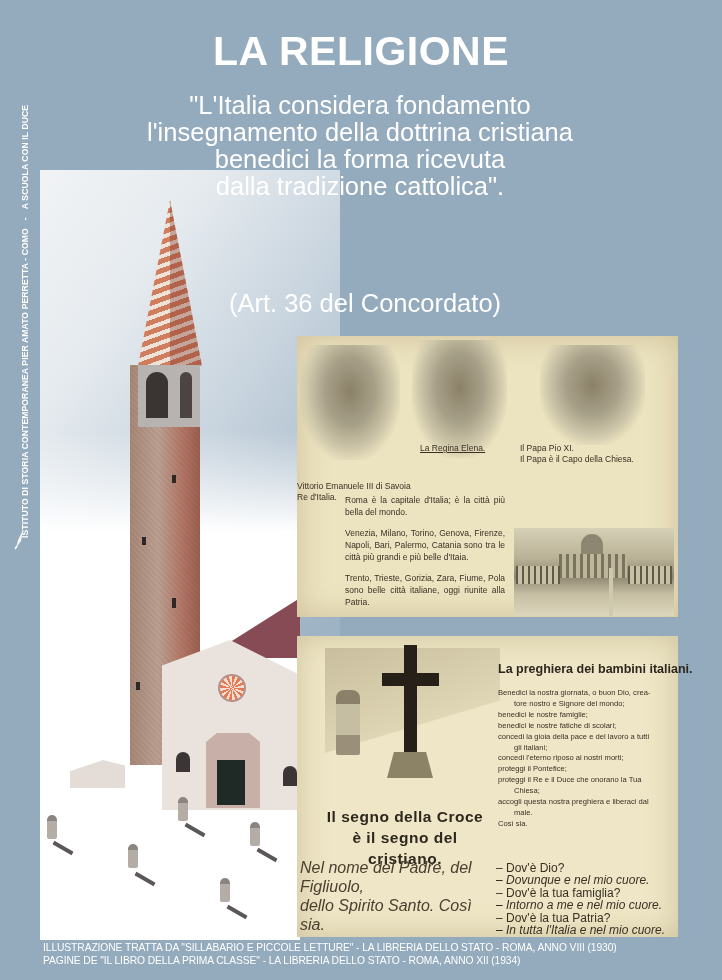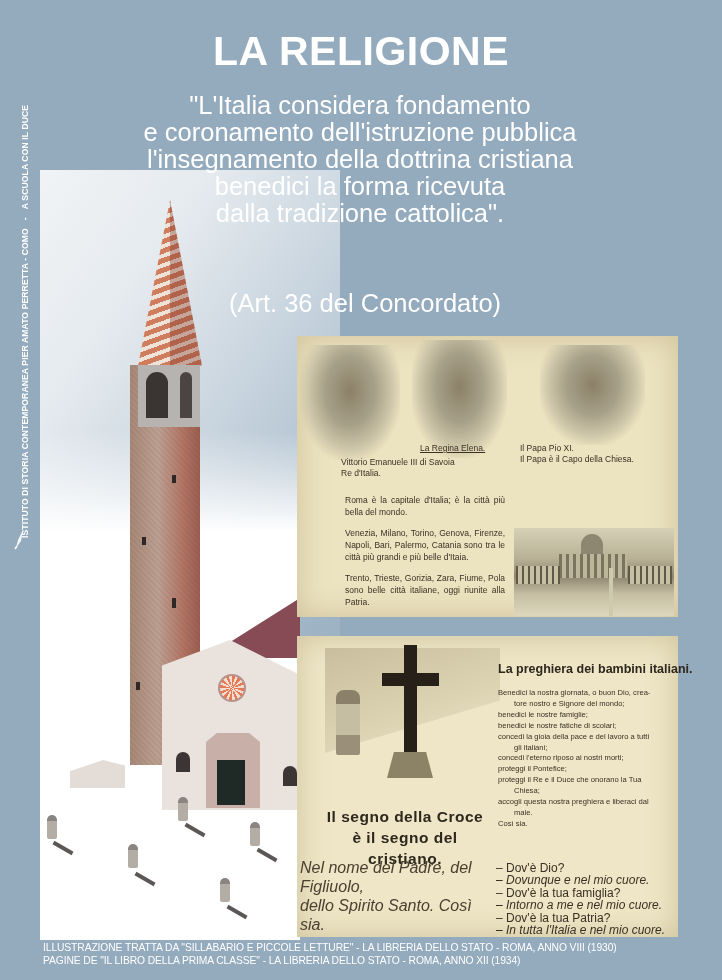--- a/index.html
+++ b/index.html
@@ -128,32 +128,31 @@
     <div class="shadow" style="left:134px;top:877px;"></div>
     <div class="figure" style="left:250px;top:822px;"></div>
     <div class="shadow" style="left:256px;top:853px;"></div>
     <div class="figure" style="left:220px;top:878px;"></div>
     <div class="shadow" style="left:226px;top:910px;"></div>
   </div>
 
   <div class="title">LA RELIGIONE</div>
   <div class="quote">
     <div>"L'Italia considera fondamento</div>
-    <div>e coronamento dell'istruzione pubblica</div>
     <div>l'insegnamento della dottrina cristiana</div>
     <div>benedici la forma ricevuta</div>
     <div>dalla tradizione cattolica".</div>
   </div>
   <div class="source">(Art. 36 del Concordato)</div>
 
   <div class="page page1"></div>
   <div class="portrait" style="left:300px;top:345px;width:100px;height:115px;"></div>
   <div class="portrait" style="left:412px;top:340px;width:95px;height:118px;"></div>
   <div class="portrait" style="left:540px;top:345px;width:105px;height:100px;"></div>
-  <div class="pcap" style="left:297px;top:457px;width:120px;padding-left:44px;">
+  <div class="pcap" style="left:297px;top:481px;width:120px;">
     <div>Vittorio Emanuele III di Savoia</div>
     <div>Re d'Italia.</div>
   </div>
   <div class="pcap" style="left:420px;top:443px;width:80px;text-decoration:underline;">La Regina Elena.</div>
   <div class="pcap" style="left:520px;top:443px;width:150px;">
     <div>Il Papa Pio XI.</div>
     <div>Il Papa è il Capo della Chiesa.</div>
   </div>
   <div class="ptext" style="left:325px;top:494px;width:160px;margin-left:20px;">
     <p>Roma è la capitale d'Italia; è la città più bella del mondo.</p>

